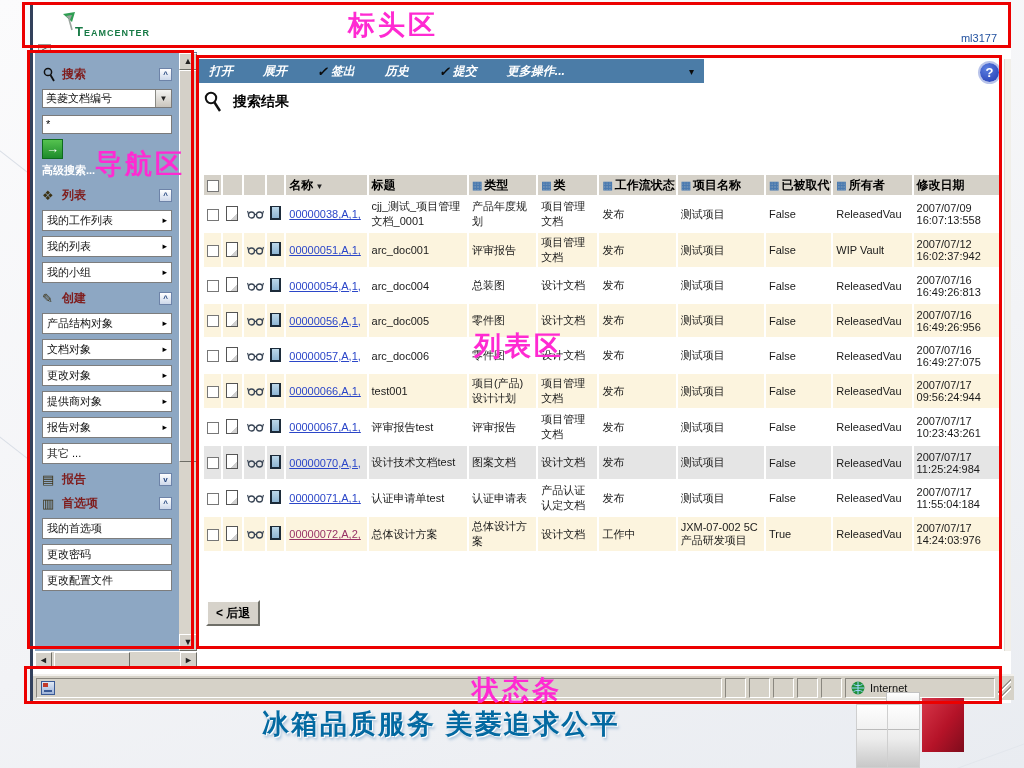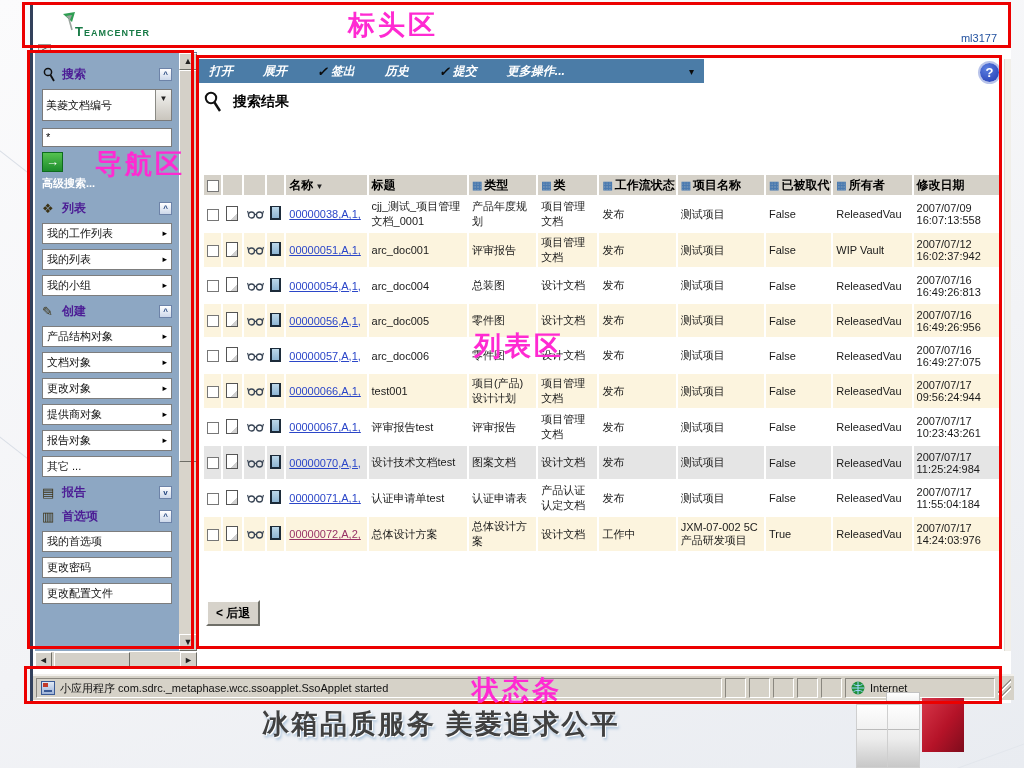--- a/index.html
+++ b/index.html
@@ -24,23 +24,23 @@
   .toplink { color:#fff; font-size:12px; font-weight:bold; cursor:pointer; }
   #userline { position:absolute; right:14px; top:29px; font-size:11px; color:#1f4f9e; }
   #logo { position:absolute; left:26px; top:7px; display:flex; align-items:flex-start; }
   #logo-text { font-size:13px; font-weight:bold; color:#177a45; letter-spacing:1px; font-variant:small-caps; margin-top:14px; margin-left:-6px;}
   #collapse-btn { position:absolute; left:5px; top:41px; width:13px; height:12px; background:#e8e6e0; border:1px solid #9a9a94; font-size:9px; line-height:10px; text-align:center; color:#333; cursor:pointer; }
 
   
   #sidebar { position:absolute; left:2px; top:49px; width:144px; height:599px; background:#8da7c3; border-top:1px solid #5d7ba1; padding:6px 7px 0 7px; overflow:hidden; }
   .sec-h { display:flex; align-items:center; margin:7px 0 6px 0; }
   .sec-ic { width:16px; font-size:13px; color:#3c3214; margin-right:4px; }
-  .sec-t { font-size:12px; font-weight:bold; color:#4c1d95; flex:1; }
+  .sec-t { font-size:12px; font-weight:bold; color:#7f1d1d; flex:1; }
   .tgl { width:13px; height:13px; background:linear-gradient(#ffffff,#cdd8ea); border:1px solid #6d83a8; font-size:8px; line-height:11px; text-align:center; color:#23457e; font-weight:bold; cursor:pointer; }
-  .dd { height:32px; background:#fff; border:1px solid #7a7a7a; display:flex; align-items:center; margin-bottom:6px; cursor:pointer; }
+  .dd { height:19px; background:#fff; border:1px solid #7a7a7a; display:flex; align-items:center; margin-bottom:6px; cursor:pointer; }
   .dd-t { flex:1; font-size:11px; padding-left:3px; color:#111; white-space:nowrap; overflow:hidden;}
   .dd-b { width:16px; height:100%; background:linear-gradient(#f4f4f2,#c9c5bd); border-left:1px solid #8a8a84; font-size:8px; color:#222; text-align:center; line-height:17px; }
   #search-input { width:100%; height:19px; border:1px solid #7a7a7a; font-size:11px; padding:0 3px; font-family:"Liberation Sans",sans-serif; margin-bottom:5px; }
   #go-btn { width:21px; height:20px; background:linear-gradient(#55c24f,#1d8c2c); border:1px solid #0d6b1d; color:#fff; font-weight:bold; font-size:13px; line-height:18px; text-align:center; cursor:pointer; }
   #adv-link { font-size:11px; color:#ffffff; font-weight:bold; margin:4px 0 2px 0; cursor:pointer; display:inline-block; }
   .nav-item { background:#fff; border:1px solid #7d7d7d; height:21px; display:flex; align-items:center; padding:0 4px; margin-bottom:5px; font-size:11px; color:#111; cursor:pointer; }
   .ni-t { flex:1; white-space:nowrap; overflow:hidden; }
   .ni-a { font-size:9px; color:#000; }
 
   
@@ -94,21 +94,21 @@
   .sb-cell { width:21px; }
   #sb-net { width:150px; gap:5px; padding:0 5px; font-size:11px; color:#111; }
   #sb-grip { width:13px; height:20px; background:
     linear-gradient(135deg, transparent 40%, #9a978f 40%, #9a978f 46%, #fff 46%, #fff 52%, transparent 52%,
       transparent 62%, #9a978f 62%, #9a978f 68%, #fff 68%, #fff 74%, transparent 74%); cursor:nwse-resize;}
   .applet-icon { width:14px; height:14px; display:inline-block; background:linear-gradient(#dfe8f5,#9fb4d8); border:1px solid #3a5a96; position:relative; }
   .applet-icon::before { content:""; position:absolute; left:1px; top:1px; width:5px; height:4px; background:#c23a2a; }
   .applet-icon::after { content:""; position:absolute; left:2px; bottom:2px; right:2px; height:2px; background:#3a5a96; }
 
   
-  #slogan { position:absolute; left:262px; top:706px; font-size:27px; font-weight:bold; color:#404040; letter-spacing:2px;
+  #slogan { position:absolute; left:262px; top:706px; font-size:27px; font-weight:bold; color:#0369a1; letter-spacing:2px;
     text-shadow:1px 1px 0 #ffffff, 2px 3px 3px #a9c2da; }
   #fridge { position:absolute; left:856px; top:692px; width:120px; height:76px; }
   #fridge .f-top { position:absolute; left:30px; top:0; width:34px; height:28px; background:linear-gradient(#ffffff,#d2d2d2); border:1px solid #c2c2c2; }
   #fridge .f-red { position:absolute; left:66px; top:6px; width:42px; height:54px; background:linear-gradient(125deg,#d8374a 0%,#b51328 55%,#7e0c1c 100%); }
   #fridge .f-main { position:absolute; left:0; top:12px; width:64px; height:64px; background:linear-gradient(180deg,#fefefe 0%,#ececec 55%,#c8c8c8 100%); border:1px solid #cfcfcf; }
   #fridge .f-main::before { content:""; position:absolute; top:24px; left:0; right:0; height:1px; background:#bbb; }
   #fridge .f-main::after { content:""; position:absolute; top:0; bottom:0; left:30px; width:1px; background:#cfcfcf; }
 
   
   .anno-box { position:absolute; border:3px solid #ec0000; pointer-events:none; }
@@ -510,21 +510,20 @@
   </tr>
       </tbody>
   </table>
 
   <div id="back-btn">&lt; 后退</div>
   <div id="main-right-track"></div>
 
   <div id="statusbar">
     <div class="sunken" id="sb-msg">
       <span class="applet-icon"></span>
-      <span>小应用程序 com.sdrc._metaphase.wcc.ssoapplet.SsoApplet started</span>
     </div>
     <div class="sunken sb-cell"></div>
     <div class="sunken sb-cell"></div>
     <div class="sunken sb-cell"></div>
     <div class="sunken sb-cell"></div>
     <div class="sunken sb-cell"></div>
     <div class="sunken" id="sb-net">
       <span>
         <svg width="14" height="14" viewBox="0 0 14 14">
             <circle cx="7" cy="7" r="6.4" fill="#1f8f3a"></circle>

